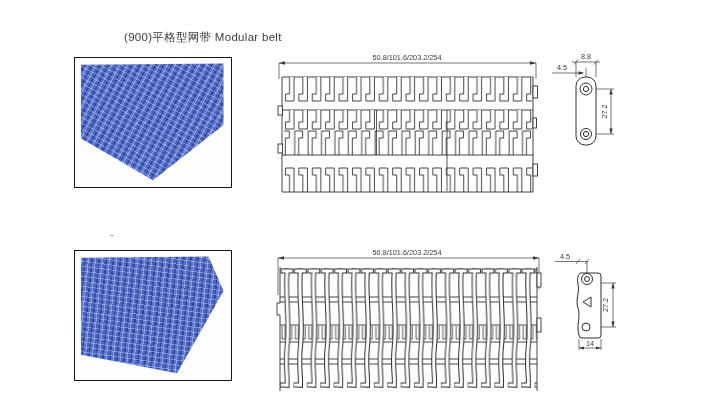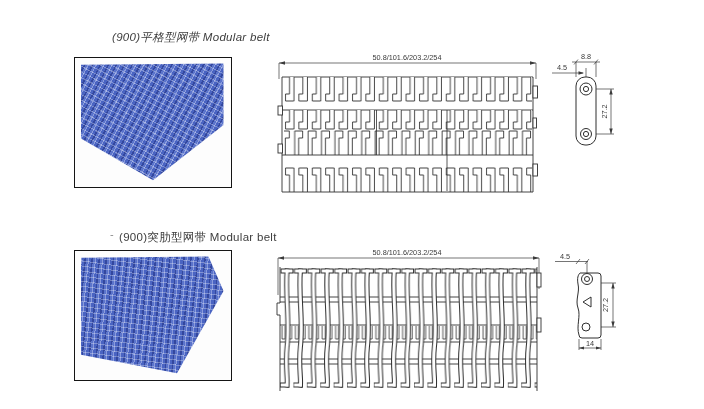--- a/index.html
+++ b/index.html
@@ -4,21 +4,21 @@
 <style>
   html,body{margin:0;padding:0;background:#fff;}
   .page{
     position:relative;width:704px;height:409px;background:#ffffff;overflow:hidden;
     font-family:"Liberation Sans","DejaVu Sans",sans-serif;color:#3d3d3d;
   }
   .product-title{
     position:absolute;margin:0;font-size:11.5px;font-weight:400;color:#3d3d3d;
     letter-spacing:.3px;white-space:nowrap;
   }
-  .title-1{left:112px;top:30px;font-style:italic;}
+  .title-1{left:124px;top:30px;}
   .title-2{left:119px;top:230px;}
   .dash-prefix{position:absolute;left:110px;top:228px;font-size:11px;color:#8a8a8a;}
   .photo-frame{
     position:absolute;width:158px;height:131px;border:1.6px solid #151515;
     background:#fdfdfd;box-sizing:border-box;padding:3px;
   }
   .frame-1{left:74px;top:57px;}
   .frame-2{left:74px;top:250px;}
   .belt{width:100%;height:100%;}
   .belt-1{
@@ -125,21 +125,20 @@
       <circle cx="36" cy="45" r="2.6"></circle>
       <circle cx="36" cy="90" r="5.5"></circle>
       <circle cx="36" cy="90" r="2.6"></circle>
     </g>
     <text class="dimtxt" x="36" y="15" text-anchor="middle">8.8</text>
     <text class="dimtxt" x="12" y="26" text-anchor="middle">4.5</text>
     <text class="dimtxt" transform="translate(57,67.5) rotate(-90)" text-anchor="middle">27.2</text>
   </svg>
 
   <span class="dash-prefix">-</span>
-  <span class="product-title title-2">(900)突肋型网带  Modular belt</span>
 
   <div class="photo-frame frame-2">
     <div class="belt belt-2"></div>
   </div>
 
   <svg class="drw-2" width="266" height="150" viewBox="0 0 266 150">
     <defs>
       <pattern id="pTicks" patternUnits="userSpaceOnUse" x="4" y="80" width="6.7" height="17">
         <path d="M2,1 L2,14 L5,14 L5,1" fill="none" stroke="#2f2f2f" stroke-width="0.8"></path>
       </pattern>

